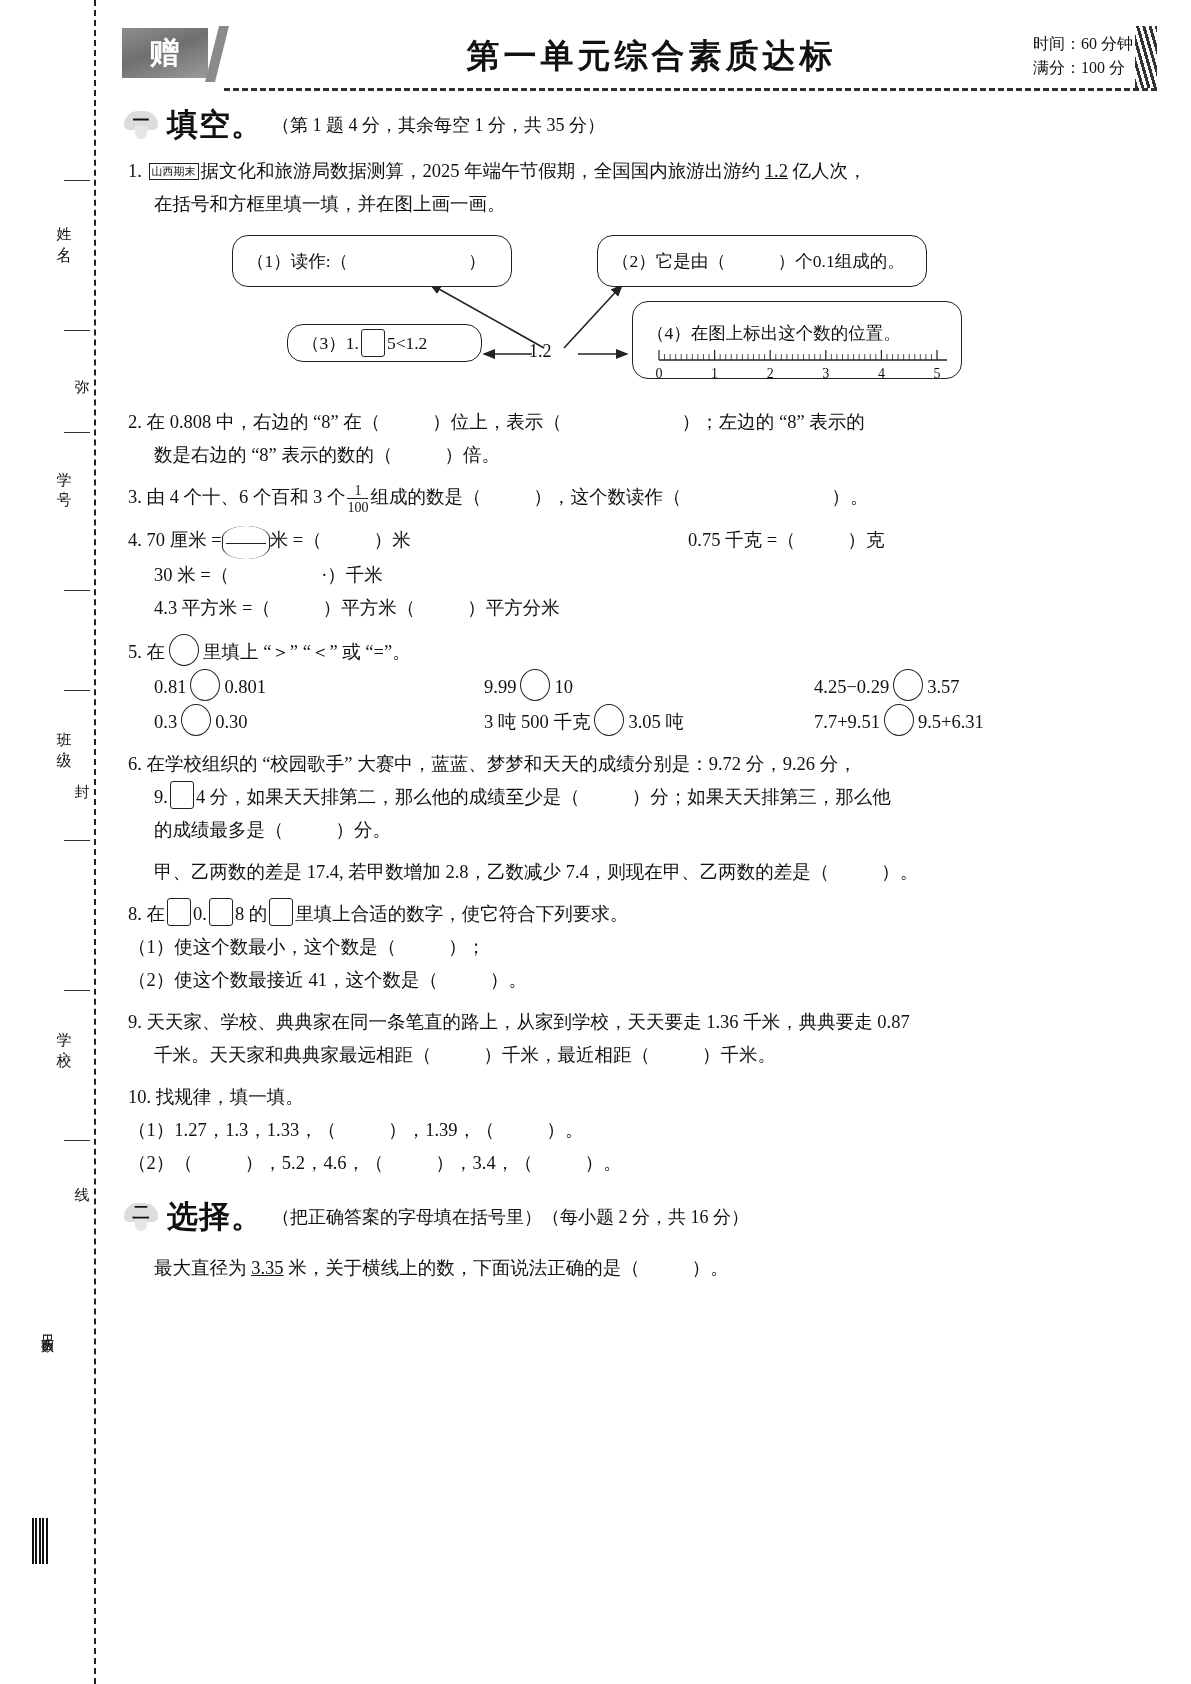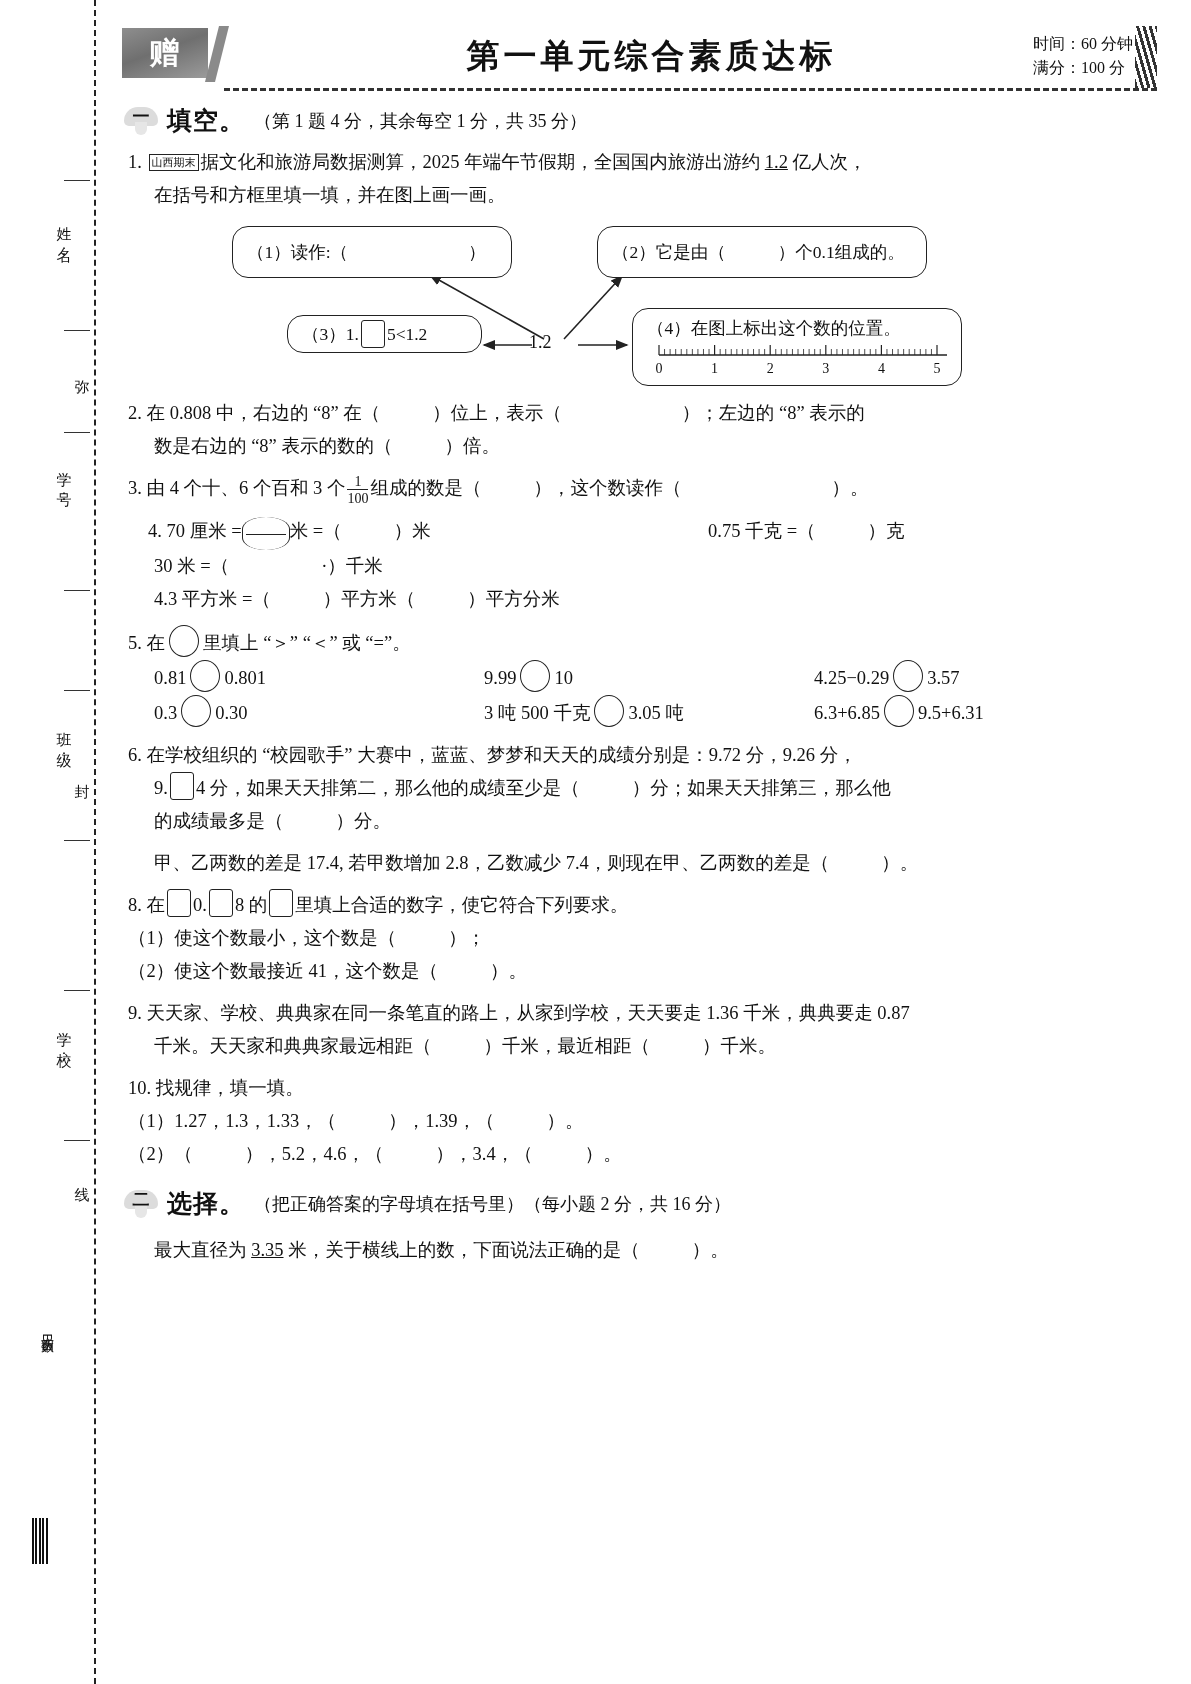--- a/index.html
+++ b/index.html
@@ -122,21 +122,21 @@
   }
   .mush .stem{
     position:absolute;left:11px;top:15px;width:12px;height:13px;
     background:#e6e6e6;border-radius:0 0 6px 6px;
   }
   .mush .num{
     position:absolute;left:0;top:0;width:34px;height:19px;
     display:flex;align-items:center;justify-content:center;
     font-size:17px;font-weight:bold;color:#111;
   }
-  .sec-head .sname{font-size:25px;font-weight:bold;letter-spacing:1px;}
+  .sec-head .sname{font-size:31px;font-weight:bold;letter-spacing:1px;}
   .sec-head .snote{font-size:18px;font-weight:normal;}
 
   
   .q{
     margin:9px 0 0 16px;
     font-size:18.5px;
     line-height:33px;
   }
   .q .ln{display:block;}
   .indent{padding-left:26px;}
@@ -307,21 +307,21 @@
     </div>
 
     <div class="rbox" style="left:175px;top:95px;width:195px;height:38px;">
       <span>（3）1.</span>
       <span class="boxin"></span>
       <span>5&lt;1.2</span>
     </div>
 
     <div style="position:absolute;left:417px;top:112px;font-size:18px;">1.2</div>
 
-    <div class="rbox" style="left:520px;top:72px;width:330px;height:78px;display:block;padding:6px 14px;margin-top:16px;">
+    <div class="rbox" style="left:520px;top:72px;width:330px;height:78px;display:block;padding:18px 14px;">
       <div style="font-size:17.5px;line-height:26px;">（4）在图上标出这个数的位置。</div>
       <svg width="300" height="40" style="position:relative;left:6px;top:-2px;">
         <line x1="6" y1="16" x2="294" y2="16" stroke="#222" stroke-width="1.4"></line>
         <g stroke="#222" stroke-width="1.2">
           <line x1="6" y1="6" x2="6" y2="16"></line>
             <line x1="61.6" y1="6" x2="61.6" y2="16"></line>
           <line x1="117.2" y1="6" x2="117.2" y2="16"></line>
             <line x1="172.8" y1="6" x2="172.8" y2="16"></line>
           <line x1="228.4" y1="6" x2="228.4" y2="16"></line>
             <line x1="284" y1="6" x2="284" y2="16"></line>
@@ -397,21 +397,21 @@
 
   <div class="q">
     <span class="ln">
       <span>3.</span>
       <span>由 4 个十、6 个百和 3 个</span><span class="frac"><span style="display:block;">1</span><span class="den" style="display:block;text-align:right;">100</span></span><span>组成的数是（</span><span class="sp"></span><span>），这个数读作（</span><span class="sp-xl"></span><span class="sp-s"></span><span>）。</span>
     </span>
   </div>
 
   <div class="q">
     <span class="ln" style="display:flex;">
-      <span style="width:560px;margin-left:20px;">
+      <span style="width:560px;">
         <span>4.</span>
         <span>70 厘米 =</span><span class="paren-frac"><span class="bar-blank"></span></span><span>米 =（</span><span class="sp"></span><span>）米</span>
       </span>
       <span>
         <span>0.75 千克 =（</span><span class="sp"></span><span>）克</span>
       </span>
     </span>
     <span class="ln indent" style="display:flex;">
       <span style="width:534px;">
         <span>30 米 =（</span><span class="sp-l"></span><span>·）千米</span>
@@ -439,21 +439,21 @@
       </span>
     </span>
     <span class="ln indent" style="display:flex;">
       <span style="width:330px;">
         <span>0.3</span><span class="circ"></span><span>0.30</span>
       </span>
       <span style="width:330px;">
         <span>3 吨 500 千克</span><span class="circ"></span><span>3.05 吨</span>
       </span>
       <span>
-        <span>6.3+6.85</span><span class="circ"></span><span>9.5+6.31</span>
+        <span>7.7+9.51</span><span class="circ"></span><span>9.5+6.31</span>
       </span>
     </span>
   </div>
 
   <div class="q">
     <span class="ln">
       <span>6.</span>
       <span>在学校组织的 “校园歌手” 大赛中，蓝蓝、梦梦和天天的成绩分别是：9.72 分，9.26 分，</span>
     </span>
     <span class="ln indent">

